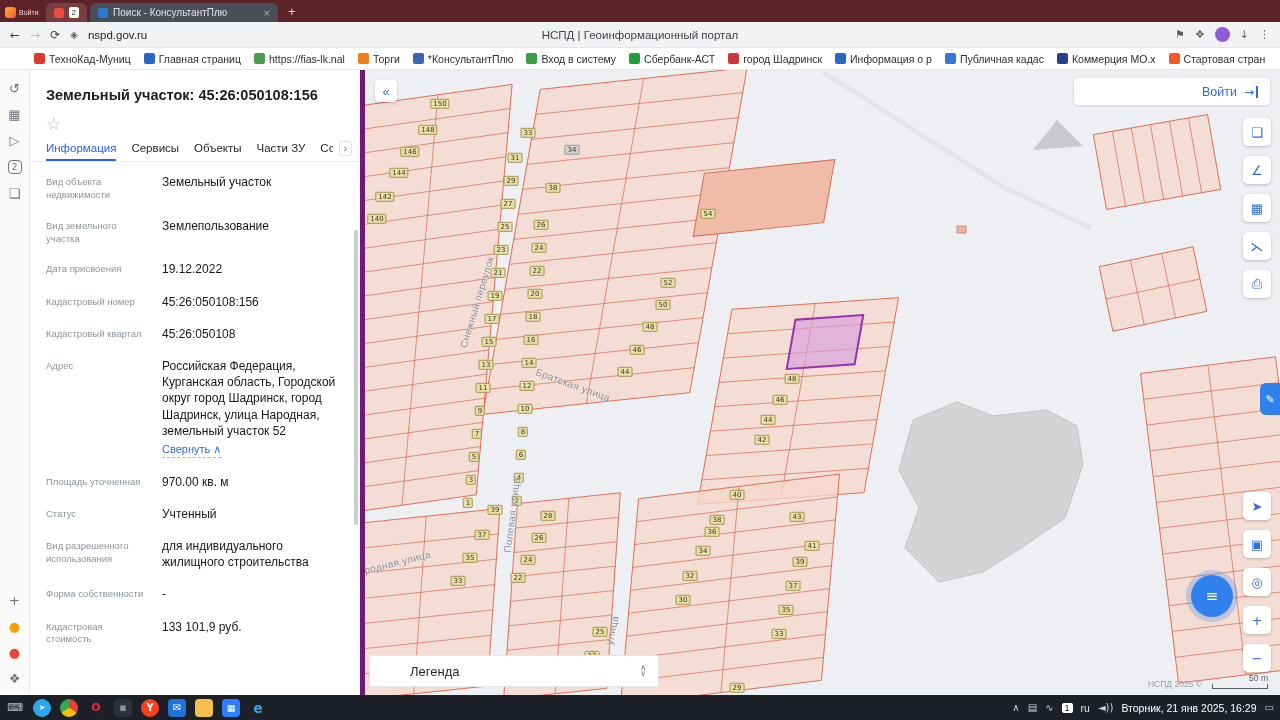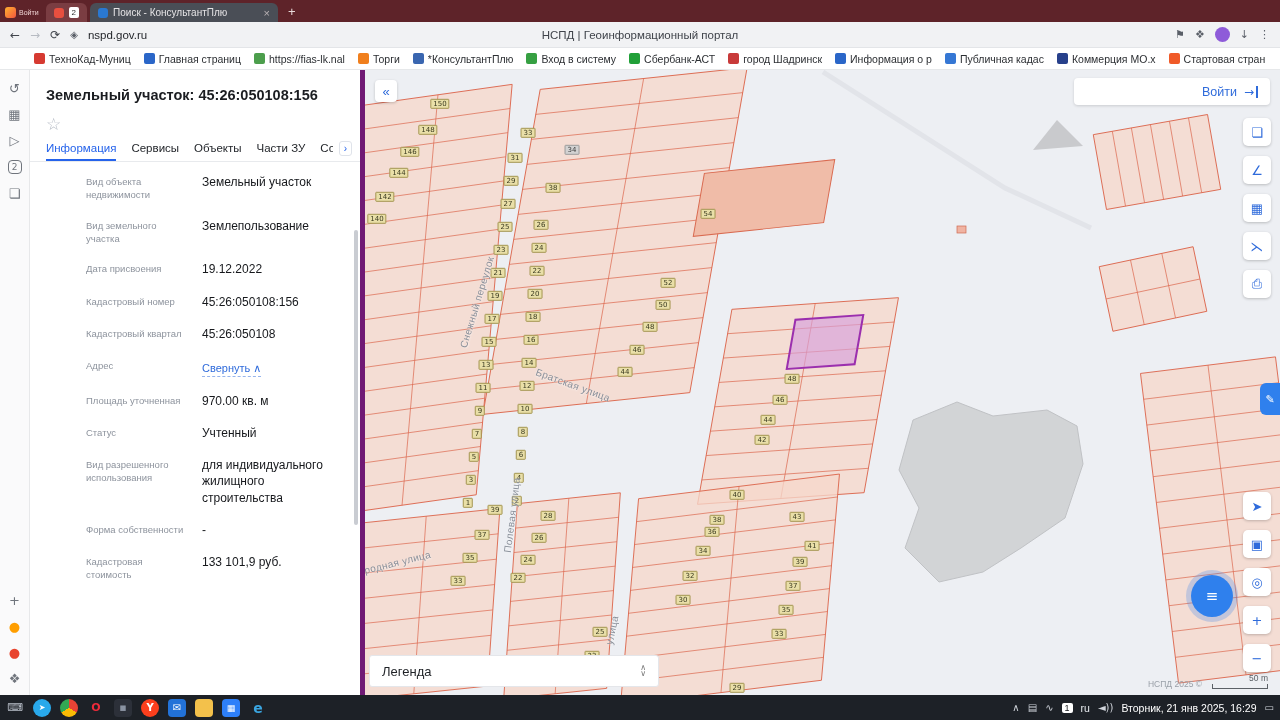--- a/index.html
+++ b/index.html
@@ -42,21 +42,21 @@
   
   .panel{width:335px;background:#fff;position:relative;border-right:5px solid #701a75;box-sizing:border-box;overflow:hidden;flex:none;}
   .ptitle{font-size:14.5px;font-weight:700;color:#1b1d21;padding:16px 14px 0 16px;line-height:1.25;}
   .star{font-size:17px;color:#b6bcc6;padding:10px 16px 0;}
   .ptabs-row{display:flex;align-items:center;border-bottom:1px solid #e8eaed;margin-top:0;padding:0 8px 0 16px;}
   .ptabs{display:flex;gap:15px;overflow:hidden;flex:1;}
   .ptab{font-size:11.5px;color:#23262b;padding:7px 0;white-space:nowrap;cursor:pointer;}
   .ptab.active{color:#2563eb;box-shadow:inset 0 -2px 0 #2563eb;}
   .ptab-more{color:#2563eb;border:1px solid #dfe3ea;border-radius:3px;font-size:10px;padding:1px 4px;margin-left:6px;flex:none;}
   .fields{padding:4px 16px 0;}
-  .frow{display:grid;grid-template-columns:102px 1fr;gap:0 14px;padding:8px 0;margin-left:40px;}
+  .frow{display:grid;grid-template-columns:102px 1fr;gap:0 14px;padding:8px 0;}
   .flabel{font-size:9.5px;color:#8d939d;line-height:1.35;padding-top:2px;}
   .fval{font-size:12px;color:#16181c;line-height:1.35;}
   .flink{color:#2f6bdb;font-size:11px;margin-top:3px;display:inline-block;border-bottom:1px dashed rgba(47,107,219,.5);cursor:pointer;}
   .pscroll{position:absolute;right:2px;top:160px;width:4px;height:295px;background:#c9ccd2;border-radius:2px;}
   
   .map{flex:1;position:relative;background:#edeff3;overflow:hidden;}
   #map-svg{position:absolute;left:0;top:0;width:915px;height:625px;}
   .blk rect{fill:#f6d7cb;fill-opacity:.78;stroke:#dc6950;stroke-width:.9;}
   .blk line{stroke:#dc6950;stroke-width:.75;opacity:.9;}
   .darkparcel{fill:#f0bca8;stroke:#d96a50;stroke-width:1;}
@@ -69,21 +69,21 @@
   .login-bar{position:absolute;top:8px;right:10px;width:196px;height:27px;background:#fff;border-radius:4px;box-shadow:0 1px 3px rgba(0,0,0,.15);display:flex;align-items:center;justify-content:flex-end;gap:7px;padding-right:12px;box-sizing:border-box;cursor:pointer;}
   .login-label{color:#2f6bdb;font-size:12.5px;}
   .login-arrow{color:#2f6bdb;font-size:12px;border-right:2px solid #2f6bdb;padding-right:2px;line-height:1;font-family:"DejaVu Sans",sans-serif;}
   .map-tools{position:absolute;right:9px;display:flex;flex-direction:column;gap:10px;}
   .tools-top{top:48px;}
   .tools-bottom{top:422px;}
   .mtool{width:28px;height:28px;background:#fff;border-radius:5px;box-shadow:0 1px 3px rgba(0,0,0,.22);color:#2f6bdb;font-size:13px;display:flex;align-items:center;justify-content:center;font-family:"DejaVu Sans",sans-serif;cursor:pointer;}
   .fab{position:absolute;left:826px;top:505px;width:42px;height:42px;border-radius:50%;background:#2f80ed;box-shadow:0 0 0 5px rgba(47,128,237,.25);display:flex;align-items:center;justify-content:center;color:#fff;font-size:15px;font-family:"DejaVu Sans",sans-serif;cursor:pointer;}
   .feedback-tab{position:absolute;right:0;top:313px;width:20px;height:32px;background:#2f80ed;border-radius:6px 0 0 6px;color:#fff;font-size:11px;display:flex;align-items:center;justify-content:center;font-family:"DejaVu Sans",sans-serif;cursor:pointer;}
   .legend{position:absolute;left:4px;bottom:8px;width:290px;height:32px;background:#fff;border:1px solid #e4e6ea;border-radius:3px;display:flex;align-items:center;justify-content:space-between;padding:0 12px;box-sizing:border-box;cursor:pointer;}
-  .legend-label{font-size:13px;color:#1f2226;}
+  .legend-label{font-size:13px;color:#1f2226;margin-left:28px;}
   .legend-chevrons{display:flex;flex-direction:column;line-height:6px;color:#777;font-size:8px;font-family:"DejaVu Sans",sans-serif;}
   .attrib{position:absolute;right:12px;bottom:6px;display:flex;align-items:flex-end;gap:10px;}
   .attrib-text{font-size:8.5px;color:#9aa0a8;}
   .scale{display:flex;flex-direction:column;align-items:flex-end;}
   .scale-label{font-size:8.5px;color:#5b6066;margin-bottom:1px;}
   .scale-bar{width:54px;height:4px;border:1.5px solid #5b6066;border-top:none;}
   
   .taskbar{height:25px;background:#1d2127;display:flex;align-items:center;padding:0 6px;gap:9px;box-sizing:border-box;}
   .tbi{width:18px;height:18px;border-radius:4px;display:flex;align-items:center;justify-content:center;font-size:11px;color:#fff;font-family:"DejaVu Sans",sans-serif;flex:none;cursor:pointer;}
   .tbi.round{border-radius:50%;}
@@ -239,21 +239,21 @@
             </div>
           </div>
           <div class="frow">
             <div class="flabel">Кадастровый квартал</div>
             <div class="fval">
               <div>45:26:050108</div>
             </div>
           </div>
           <div class="frow">
             <div class="flabel">Адрес</div>
-            <div class="fval"><div class="flink">Свернуть ∧</div></div>
+            <div class="fval"><div>Российская Федерация, Курганская область, Городской округ город Шадринск, город Шадринск, улица Народная, земельный участок 52</div><div class="flink">Свернуть ∧</div></div>
           </div>
           <div class="frow">
             <div class="flabel">Площадь уточненная</div>
             <div class="fval">
               <div>970.00 кв. м</div>
             </div>
           </div>
           <div class="frow">
             <div class="flabel">Статус</div>
             <div class="fval">

